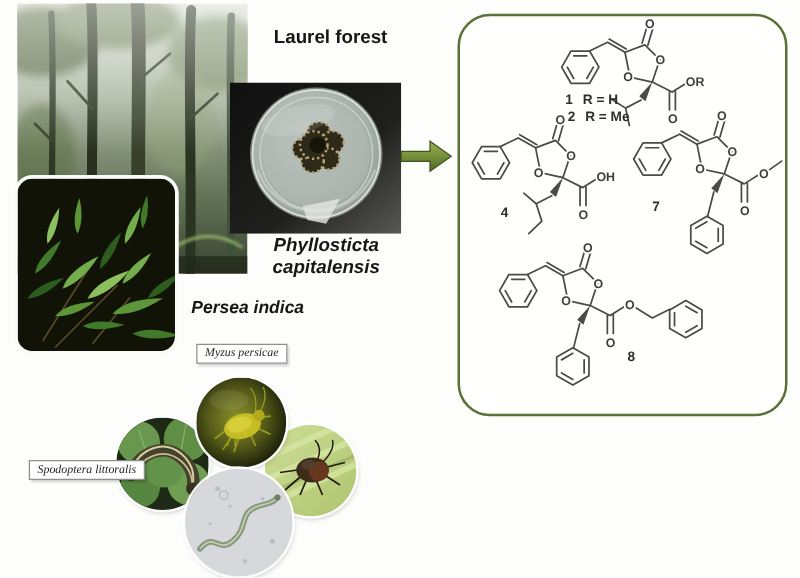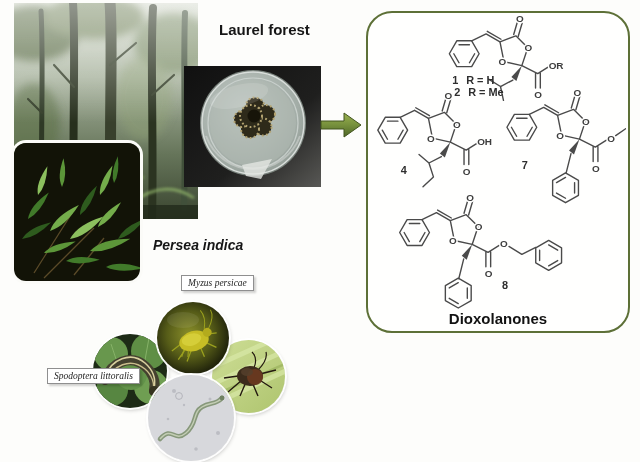--- a/index.html
+++ b/index.html
@@ -38,21 +38,21 @@
   .circle{position:absolute;border-radius:50%;overflow:hidden;
           box-shadow:0 0 0 2px rgba(255,255,255,.95),1px 2px 4px rgba(0,0,0,.25);}
   #c-spodo{left:93px;top:334px;width:74px;height:74px;}
   #c-rhopa{left:212px;top:340px;width:73px;height:73px;}
   #c-myzus{left:157px;top:302px;width:72px;height:72px;}
   #c-melo{left:148px;top:375px;width:86px;height:86px;}
   .circle svg{display:block;width:100%;height:100%;}
   
   .org-label{position:absolute;font-family:"Liberation Serif",serif;font-style:italic;
              font-size:9.5px;color:#1d1d1d;background:#fff;border:1px solid #8f8f8f;
-             padding:2px 6px;box-shadow:1.5px 1.5px 2px rgba(0,0,0,.18);white-space:nowrap;margin-left:24px;}
+             padding:2px 6px;box-shadow:1.5px 1.5px 2px rgba(0,0,0,.18);white-space:nowrap;}
   #l-myzus{left:157px;top:275px;}
   #l-spodo{left:23px;top:368px;}
   #l-rhopa{left:297px;top:368px;}
   #l-melo{left:232px;top:430px;}
 </style>
 </head>
 <body>
 
 <div class="canvas">
 
@@ -157,20 +157,24 @@
         <use href="#leaf" fill="#8cc05e" transform="translate(24,52) rotate(-60) scale(.9)"></use>
         <use href="#leaf" fill="#5c9639" transform="translate(48,44) rotate(-75) scale(.85)"></use>
         <use href="#leaf" fill="#74ad4b" transform="translate(86,52) rotate(-55) scale(.95)"></use>
         <use href="#leaf" fill="#2e5b1e" transform="translate(104,96) rotate(-25)"></use>
         <use href="#leaf" fill="#417a2a" transform="translate(100,40) rotate(-70) scale(.8)"></use>
       </g>
     </svg>
   </div>
 
   <div class="abs t-laurel">Laurel forest</div>
+  <div class="abs t-fungus">
+    <div>Phyllosticta</div>
+    <div>capitalensis</div>
+  </div>
   <div class="abs t-persea">Persea indica</div>
 
   <svg id="arrow" class="abs" viewBox="0 0 42 30">
     <defs>
       <linearGradient id="ag" x1="0" y1="0" x2="0" y2="1">
         <stop offset="0" stop-color="#9ab150"></stop>
           <stop offset=".5" stop-color="#76903c"></stop>
         <stop offset="1" stop-color="#4e6527"></stop>
       </linearGradient>
     </defs>
@@ -239,21 +243,20 @@
         <path class="bond" d="M117 52 L130 60 L144 53"></path>
         <use href="#benz" transform="translate(157,61) rotate(30)"></use>
         <text class="atom" x="78" y="6.5">O</text>
         <text class="atom" x="86.5" y="35.5">O</text>
         <text class="atom" x="60.5" y="49.5">O</text>
         <text class="atom" x="96.5" y="83">O</text>
         <text class="atom start" x="108" y="53">O</text>
       </g>
       <text class="clabel" x="132" y="277">8</text>
     </svg>
-    <div class="title">Dioxolanones</div>
   </div>
 
   <div class="abs activity">
   </div>
 
   <div class="circle" id="c-spodo">
     <svg viewBox="0 0 74 74">
       <rect width="74" height="74" fill="#1d2b16"></rect>
       <circle cx="18" cy="20" r="17" fill="#68974d"></circle>
         <circle cx="56" cy="17" r="18" fill="#5f8f45"></circle>

